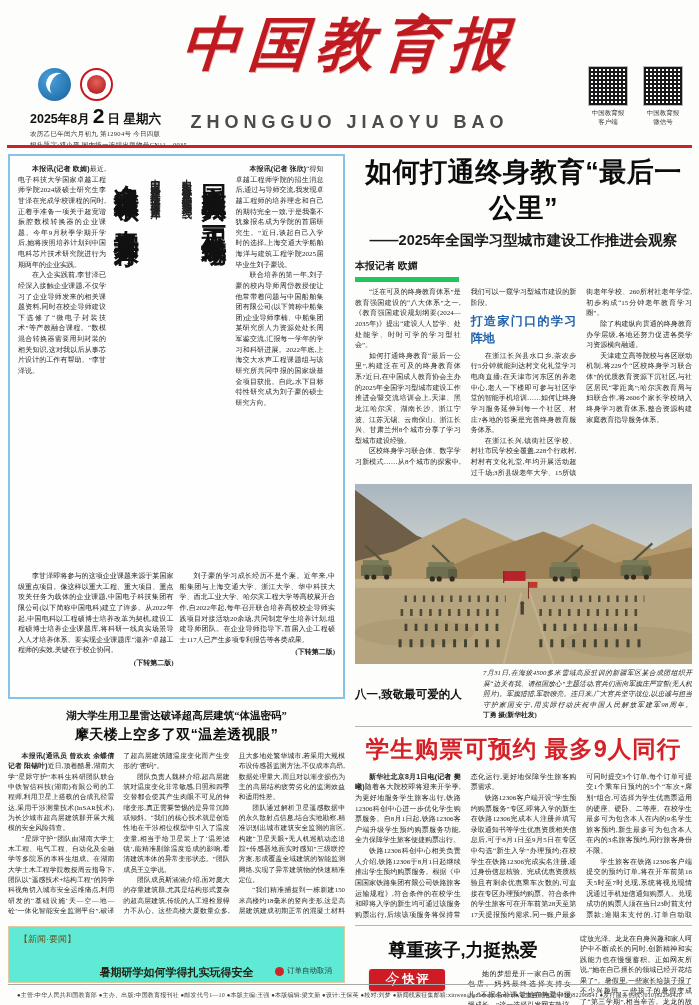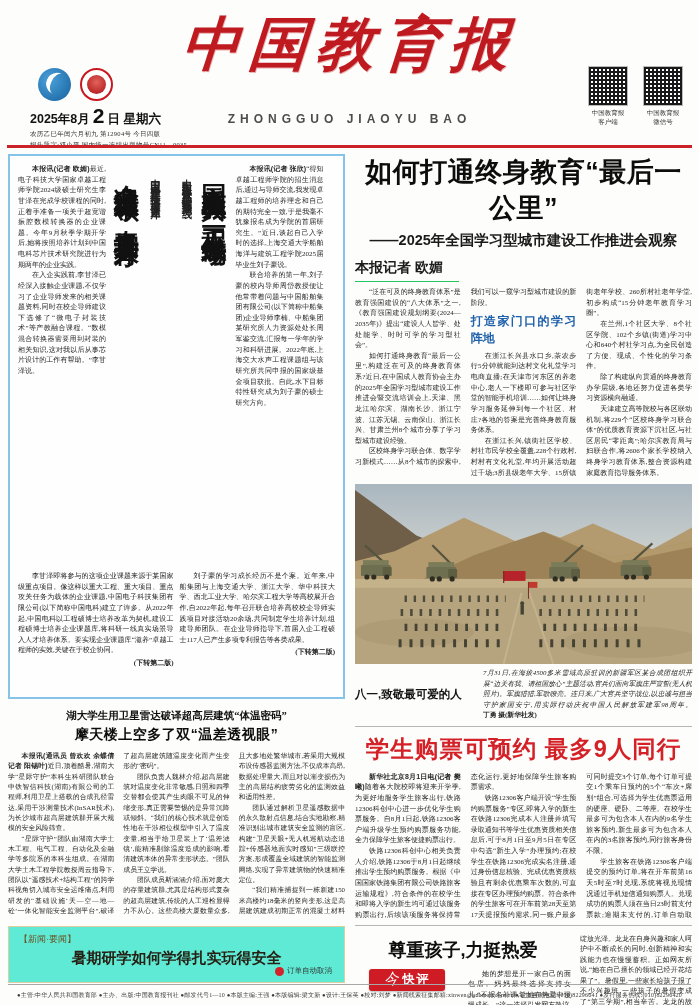--- a/index.html
+++ b/index.html
@@ -11,21 +11,21 @@
   .mh-logos { position:absolute; left:38px; top:68px; display:flex; gap:9px; }
   .logo-app { width:33px; height:33px; border-radius:50%; background:radial-gradient(circle at 35% 35%, #4ba0d8, #15619f); position:relative; overflow:hidden; }
   .logo-app::after { content:""; position:absolute; left:8px; top:5px; width:18px; height:22px; border-left:5px solid #fff; border-radius:50% 0 50% 50%; transform:rotate(26deg); }
   .logo-emblem { width:33px; height:33px; border-radius:50%; border:2.5px solid #c8171e; background:#fff; position:relative; }
   .logo-emblem::after { content:""; position:absolute; inset:5px; border-radius:50%; background:radial-gradient(circle at 50% 38%, #e2635a, #ac1016); }
   .mh-date { position:absolute; left:30px; top:104px; white-space:nowrap; }
   .mh-date-main { font-family:"Liberation Sans", sans-serif; font-weight:bold; font-size:12.5px; color:#111; }
   .mh-date-day { font-size:21px; font-weight:bold; padding:0 3px; }
   .mh-meta { font-size:6.5px; color:#333; margin-top:2px; letter-spacing:.3px; }
   .mh-title { position:absolute; left:0; right:0; top:6px; text-align:center; font-size:58px; font-weight:900; font-style:italic; letter-spacing:9px; color:#bf1a20; font-family:"Liberation Serif", serif; transform:skewX(-4deg); text-shadow:1px 1px 0 rgba(191,26,32,.35); }
-  .mh-pinyin { position:absolute; left:0; right:0; top:112px; text-align:center; font-family:"Liberation Sans", sans-serif; font-weight:bold; font-size:12px; letter-spacing:5px; color:#4c4c4c; }
+  .mh-pinyin { position:absolute; left:0; right:0; top:112px; text-align:center; font-family:"Liberation Sans", sans-serif; font-weight:bold; font-size:18px; letter-spacing:5px; color:#4c4c4c; }
   .mh-qrs { position:absolute; right:14px; top:66px; display:flex; gap:11px; }
   .qr-item { width:44px; text-align:center; }
   .qr-code { width:40px; height:40px; margin:0 auto; border:1px solid #bbb; background:
       repeating-linear-gradient(0deg, #191919 0 2px, transparent 2px 4px),
       repeating-linear-gradient(90deg, #191919 0 2px, #fff 2px 4px); }
   .qr-label { font-size:6.5px; color:#333; line-height:1.35; margin-top:3px; }
   .mh-rule { position:absolute; left:7px; right:7px; bottom:0; height:3px; background:#cb2228; }
 
   
   .content { display:flex; gap:10px; padding:6px 7px 0 8px; }
@@ -42,21 +42,21 @@
   .vb-head { writing-mode:vertical-rl; text-orientation:upright; font-family:"Liberation Sans", sans-serif; font-weight:900; font-size:25px; line-height:1.2; color:#111; padding:2px 3px; letter-spacing:2px; }
   .vb-kick { writing-mode:vertical-rl; text-orientation:upright; font-size:10px; font-weight:bold; font-family:"Liberation Sans", sans-serif; color:#222; padding:8px 3px 0; height:330px; letter-spacing:2px; }
   .vb-flow { display:flex; height:120px; margin-top:4px; }
   .vb-flow-col { width:50%; font-size:7px; line-height:1.52; text-align:justify; overflow:hidden; position:relative; padding:0 3px; }
   .vb-flow-col p { text-indent:2em; }
   .jump { display:block; text-align:right; font-size:7px; font-weight:bold; color:#222; margin-top:2px; }
 
   
   .lead-head { text-align:center; font-family:"Liberation Sans", sans-serif; font-weight:900; font-size:27px; letter-spacing:.5px; color:#0d0d0d; margin:0 0 5px; }
   .lead-sub { text-align:center; font-family:"Liberation Sans", sans-serif; font-weight:bold; font-size:14.5px; color:#1b1b1b; margin-bottom:9px; }
-  .lead-byline { font-size:14px; font-weight:bold; font-family:"Liberation Sans", sans-serif; width:104px; border-bottom:1px solid #22c55e; padding-bottom:4px; margin-bottom:5px; }
+  .lead-byline { font-size:10px; font-weight:bold; font-family:"Liberation Sans", sans-serif; width:104px; border-bottom:5px solid #22c55e; padding-bottom:4px; margin-bottom:5px; }
   .cols { column-gap:10px; column-fill:auto; font-size:7px; line-height:1.52; text-align:justify; color:#262626; overflow:hidden; }
   .cols p { text-indent:2em; }
   .lead-cols { column-count:3; height:192px; }
   .subhead { color:#1e5fa9; font-family:"Liberation Sans", sans-serif; font-weight:bold; font-size:12px; text-indent:0 !important; margin:5px 0 4px; line-height:1.4; }
 
   
   .photo { height:180px; margin:5px 0 4px; background:#c9c6bd; }
   .photo svg { display:block; width:100%; height:100%; }
   .caption { display:flex; gap:8px; align-items:center; margin-bottom:5px; }
   .cap-title { flex:none; width:120px; font-family:"Liberation Sans", sans-serif; font-weight:900; font-size:11.5px; color:#111; }
@@ -86,21 +86,21 @@
   
   .sky-sec { margin-top:10px; }
   .sky-kick { text-align:center; font-family:Liberation Serif, serif; font-weight:bold; font-size:10.5px; color:#111; }
   .sky-head { text-align:center; font-family:"Liberation Sans", sans-serif; font-weight:900; font-size:14px; letter-spacing:.5px; margin:3px 0 7px; color:#0d0d0d; }
   .sky-cols { column-count:3; column-gap:9px; height:166px; font-size:6.8px; }
   .sky-cols b { font-family:"Liberation Sans", sans-serif; }
 
   
   .brief-box { margin-top:9px; background:#5eead4; border:1px solid #ddcda2; height:57px; position:relative; padding:6px 10px 0; }
   .brief-label { font-size:9px; color:#6b4f1f; }
-  .brief-head { text-align:center; font-family:"Liberation Sans", sans-serif; font-weight:900; font-size:15px; color:#262014; margin-top:3px; }
+  .brief-head { text-align:center; font-family:"Liberation Sans", sans-serif; font-weight:900; font-size:11px; color:#262014; margin-top:19px; }
   .brief-see { position:absolute; right:12px; bottom:6px; display:flex; align-items:center; gap:3px; font-size:7.5px; color:#333; }
   .see-icon { width:9px; height:9px; border-radius:50%; background:#d2232a; flex:none; }
 
   
   .footer { position:absolute; left:8px; right:8px; bottom:5px; border-top:1px solid #a8a8a8; padding-top:6px; text-align:center; font-size:6px; color:#3a3a3a; letter-spacing:.2px; }
 </style>
 </head>
 <body>
 
 <div class="page">
@@ -200,21 +200,20 @@
         <div class="lead-head">如何打通终身教育“最后一公里”</div>
         <div class="lead-sub">——2025年全国学习型城市建设工作推进会观察</div>
         <div class="lead-byline">本报记者 欧媚</div>
         <div class="cols lead-cols">
           <p>“泛在可及的终身教育体系”是教育强国建设的“八大体系”之一,《教育强国建设规划纲要(2024—2035年)》提出“建设人人皆学、处处能学、时时可学的学习型社会”。</p>
           <p>如何打通终身教育“最后一公里”,构建泛在可及的终身教育体系?近日,在中国成人教育协会主办的2025年全国学习型城市建设工作推进会暨交流培训会上,天津、黑龙江哈尔滨、湖南长沙、浙江宁波、江苏无锡、云南保山、浙江长兴、甘肃兰州8个城市分享了学习型城市建设经验。</p>
           <p>区校终身学习联合体、数字学习新模式……从8个城市的探索中,我们可以一窥学习型城市建设的新阶段。</p>
           <p class="subhead">打造家门口的学习阵地</p>
           <p>在浙江长兴县水口乡,茶农步行5分钟就能到达村文化礼堂学习电商直播;在天津市河东区的养老中心,老人一下楼即可参与社区学堂的智能手机培训……如何让终身学习服务延伸到每一个社区、村庄?各地的答案是完善终身教育服务体系。</p>
           <p>在浙江长兴,镇街社区学校、村社市民学校全覆盖,228个行政村,村村有文化礼堂,年均开展活动超过千场;3所县级老年大学、15所镇街老年学校、260所村社老年学堂,初步构成“15分钟老年教育学习圈”。</p>
-          <p>在兰州,1个社区大学、8个社区学院、102个乡镇(街道)学习中心和640个村社学习点,为全民创造了方便、现成、个性化的学习条件。</p>
           <p>除了构建纵向贯通的终身教育办学层级,各地还努力促进各类学习资源横向融通。</p>
           <p>天津建立高等院校与各区联动机制,将229个“区校终身学习联合体”的优质教育资源下沉社区,与社区居民“零距离”;哈尔滨教育局与妇联合作,将2606个家长学校纳入终身学习教育体系,整合资源构建家庭教育指导服务体系。</p>
 
         </div>
       </div>
 
       <div class="photo">
         <svg viewBox="0 0 340 182" preserveAspectRatio="none">
           <defs>
             <linearGradient id="skyg" x1="0" y1="0" x2="0" y2="1">

